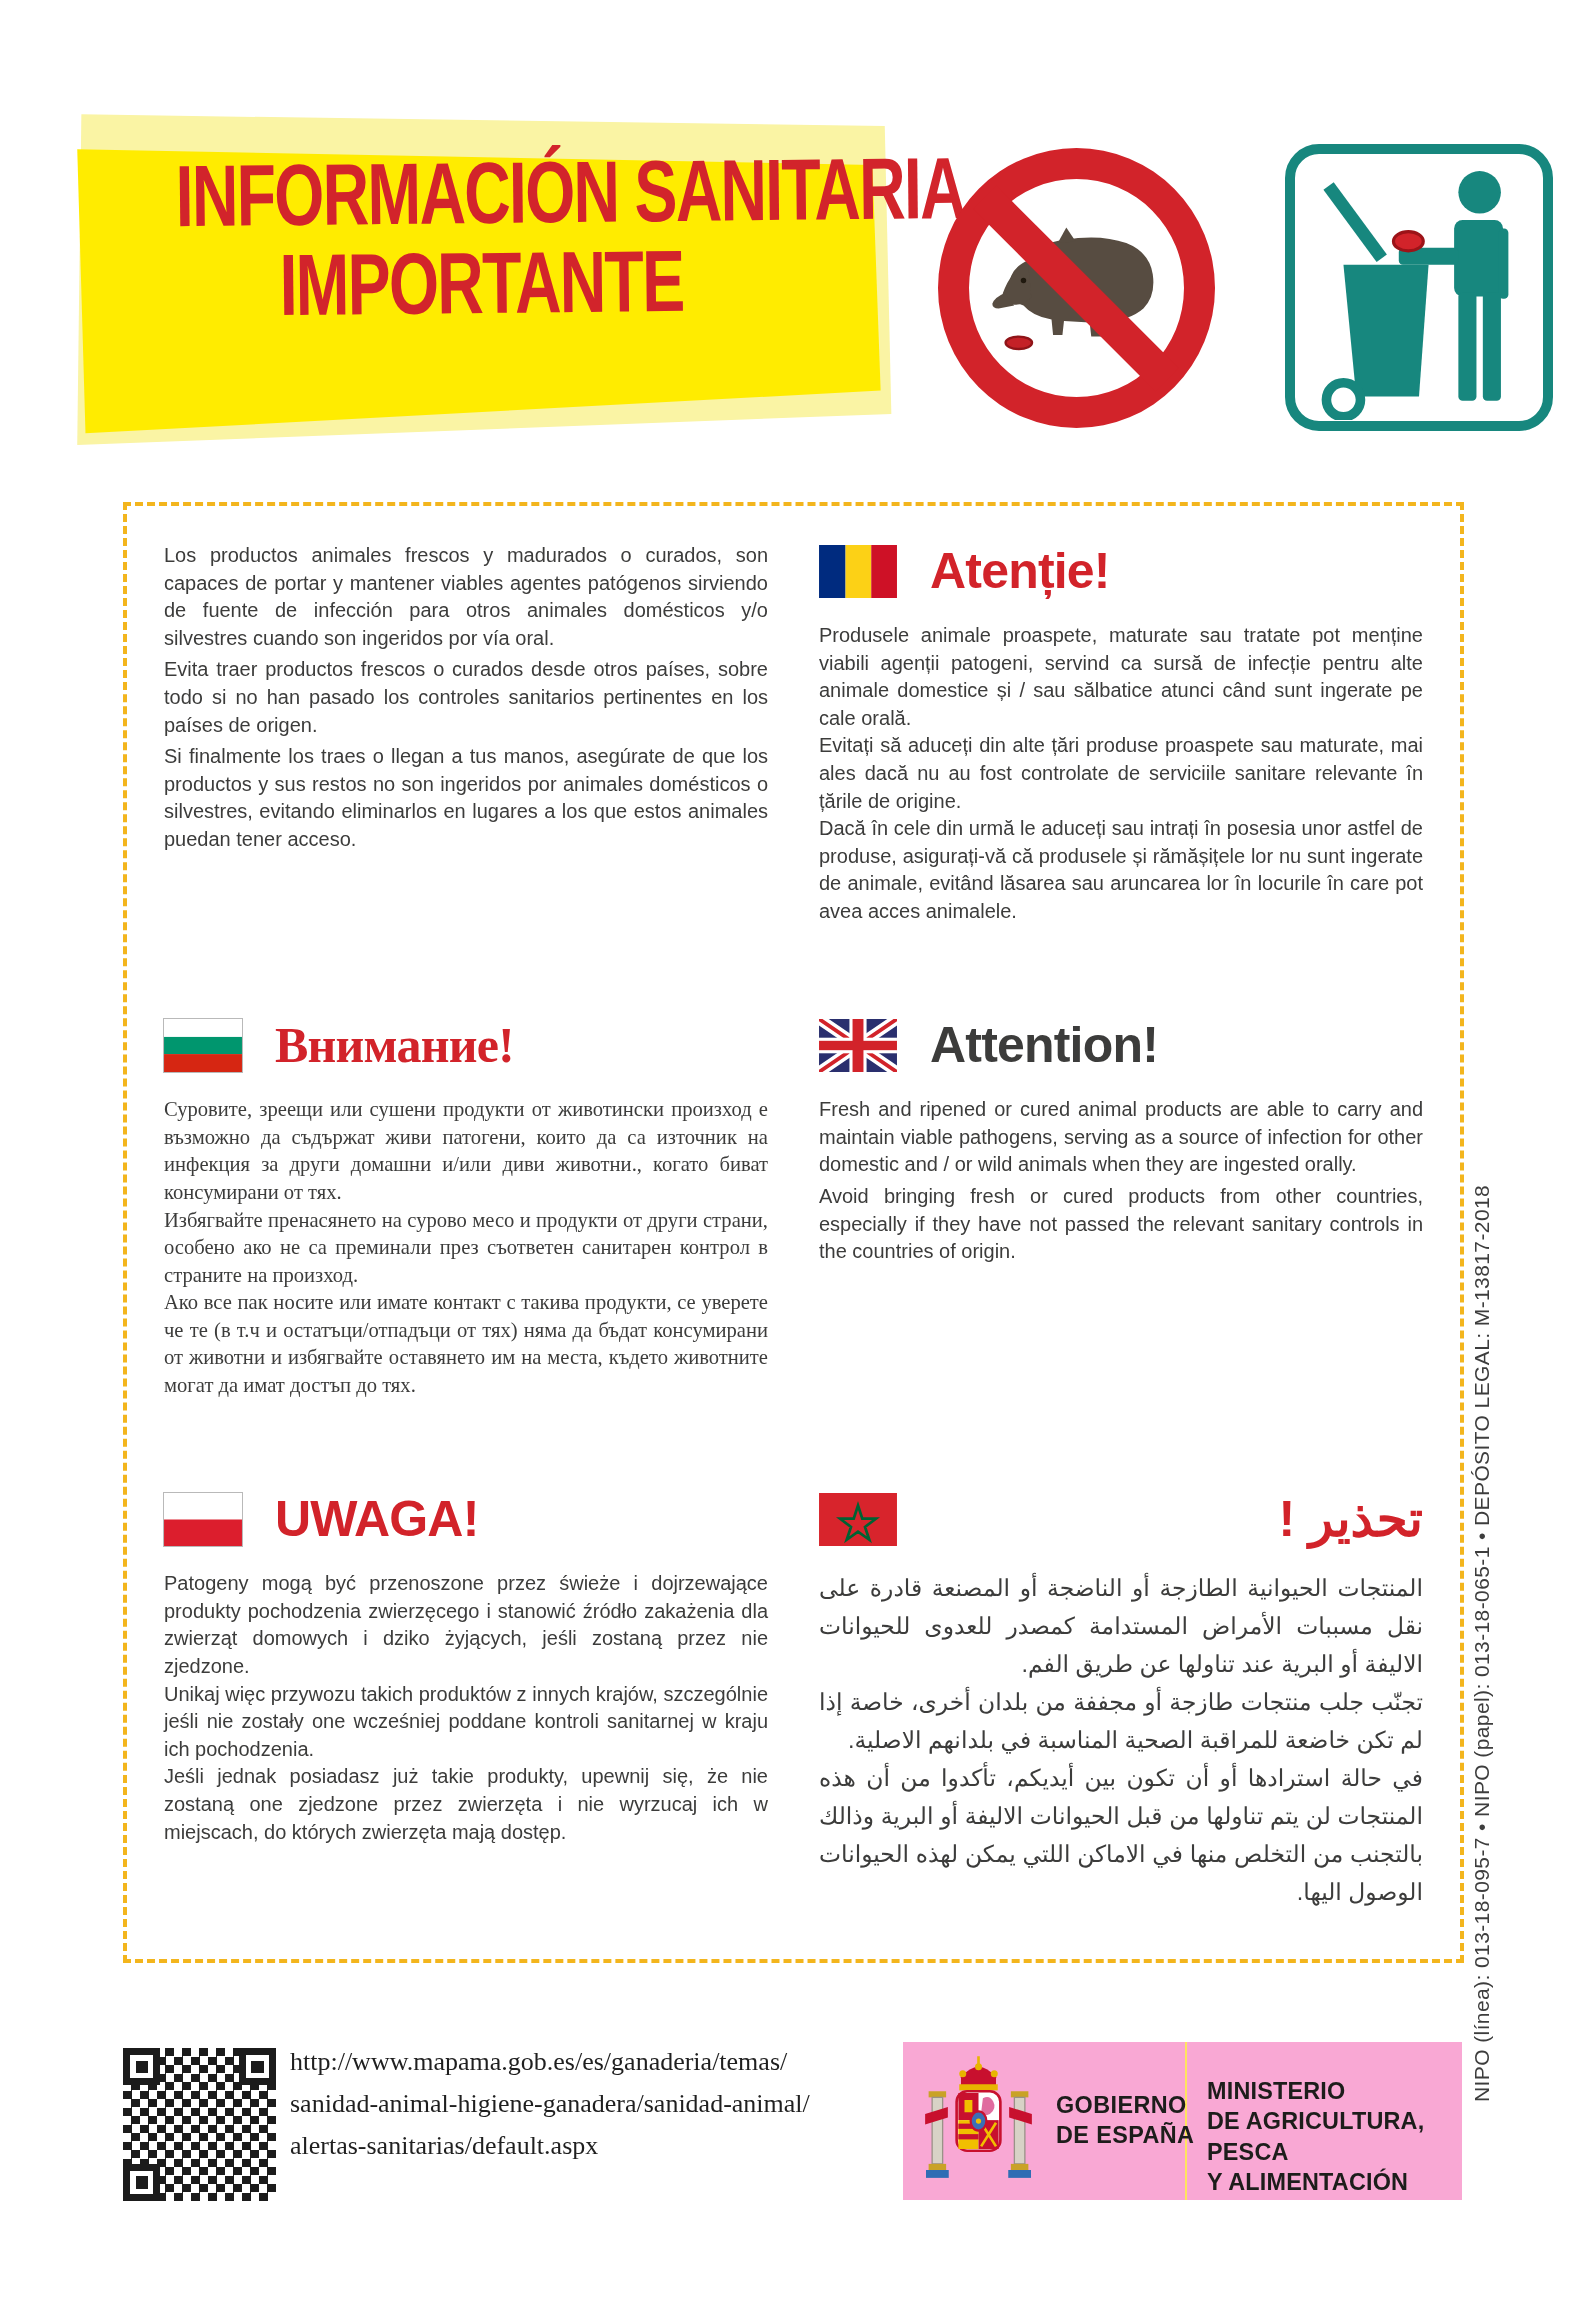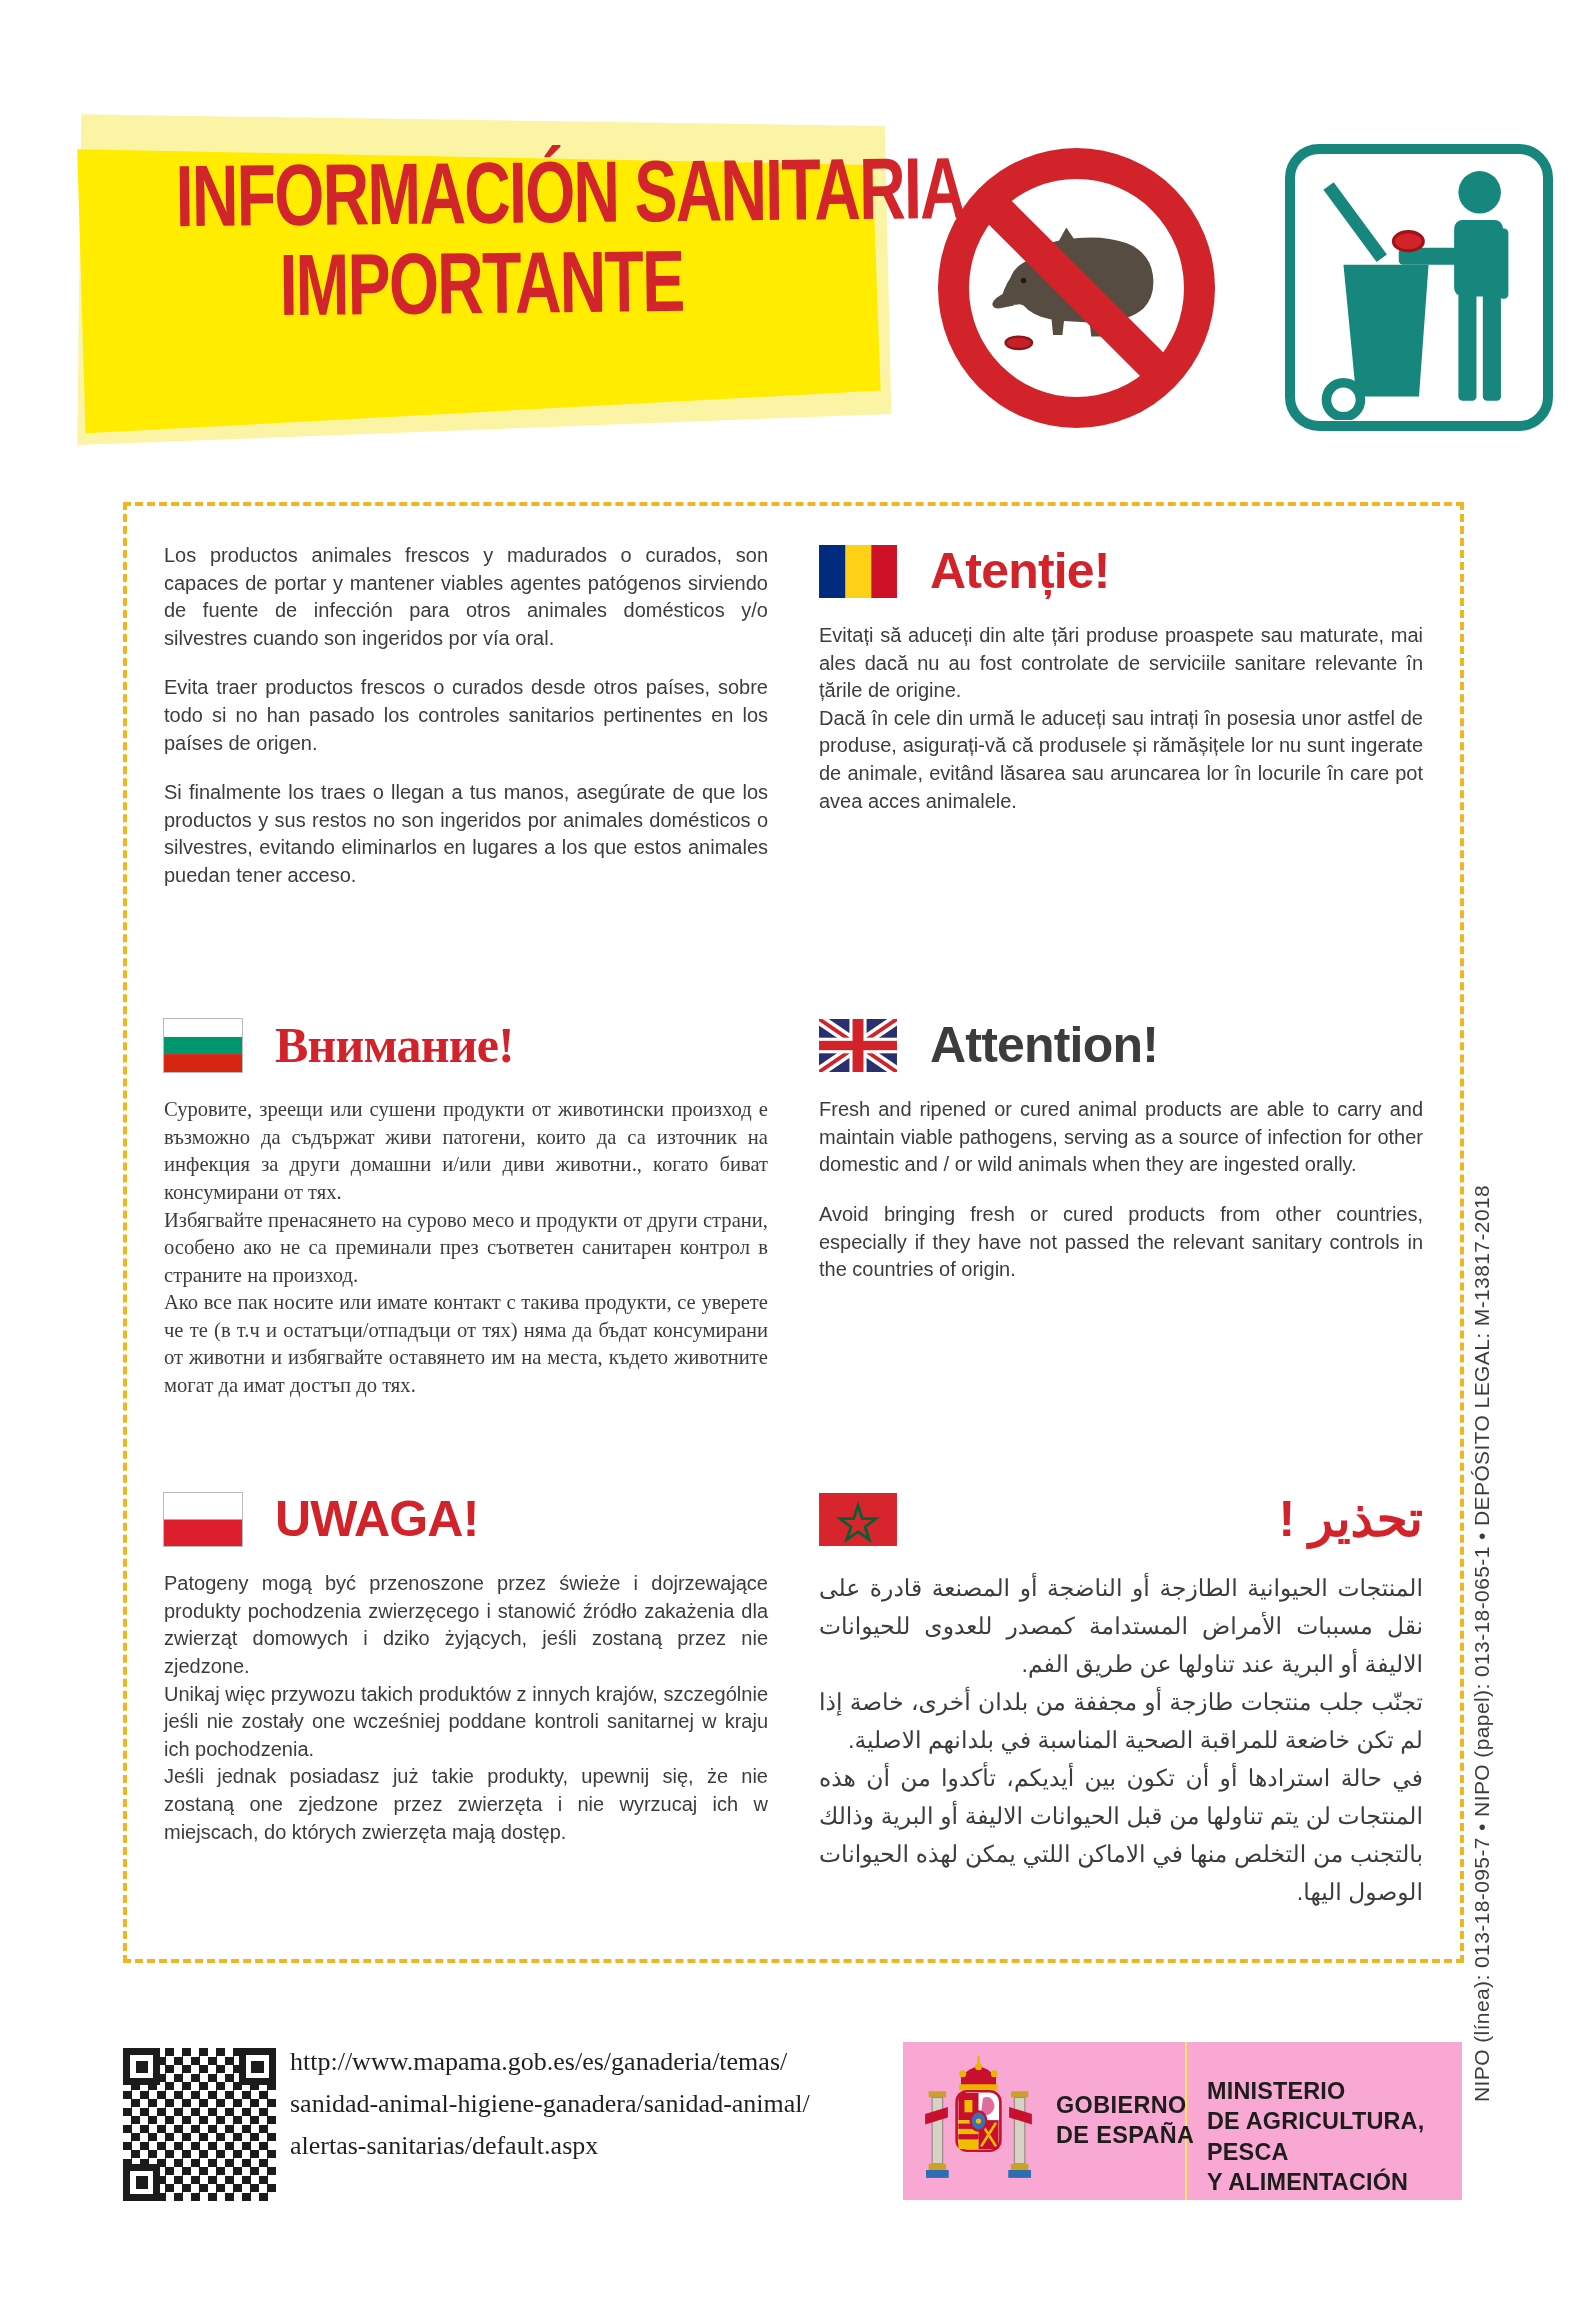--- a/index.html
+++ b/index.html
@@ -50,21 +50,21 @@
   }
   .sec-head{display:flex;align-items:center;gap:33px;margin-bottom:22px;}
   .sec-head.rtl-head{justify-content:space-between;}
   .flag{width:78px;height:53px;flex:0 0 auto;display:block;}
   .flag.bordered{outline:0.8px solid #b9b9b9;}
   .sec-title{font-size:50px;font-weight:bold;color:#D2232A;letter-spacing:-0.8px;}
   .sec-title.dark{color:#3C3C3B;}
   .sec-title.serif{font-family:"Liberation Serif",serif;}
   .sec-body{font-size:20px;line-height:1.38;text-align:justify;color:#3C3C3B;}
   .sec-body p{margin:0;}
-  .gap-sm p + p{margin-top:22px;}
+  .gap-sm p + p{margin-top:4px;}
   .gap-lg p + p{}
   .sec-body.serif{font-family:"Liberation Serif",serif;font-size:20.6px;line-height:1.34;}
   .sec-body.arabic{direction:rtl;font-size:23.4px;line-height:1.62;}
   .sec-title.arabic{direction:rtl;font-weight:bold;}
   
   .nipo{
     position:absolute;left:1470px;top:2102px;transform-origin:0 0;
     transform:rotate(-90deg);white-space:nowrap;font-size:21px;color:#3d3d3d;letter-spacing:0.4px;
   }
   
@@ -146,20 +146,21 @@
   <div class="section">
     <div class="sec-head">
       <svg class="flag" viewBox="0 0 100 68">
         <rect width="34" height="68" fill="#002B7F"></rect>
         <rect x="34" width="33" height="68" fill="#FCD116"></rect>
         <rect x="67" width="33" height="68" fill="#CE1126"></rect>
       </svg>
       <div class="sec-title">Atenție!</div>
     </div>
     <div class="sec-body gap-lg">
+      <p>Produsele animale proaspete, maturate sau tratate pot menține viabili agenții patogeni, servind ca sursă de infecție pentru alte animale domestice și / sau sălbatice atunci când sunt ingerate pe cale orală.</p>
       <p>Evitați să aduceți din alte țări produse proaspete sau maturate, mai ales dacă nu au fost controlate de serviciile sanitare relevante în țările de origine.</p>
       <p>Dacă în cele din urmă le aduceți sau intrați în posesia unor astfel de produse, asigurați-vă că produsele și rămășițele lor nu sunt ingerate de animale, evitând lăsarea sau aruncarea lor în locurile în care pot avea acces animalele.</p>
     </div>
   </div>
 
   <div class="section">
     <div class="sec-head">
       <svg class="flag bordered" viewBox="0 0 100 68">
         <rect width="100" height="23" fill="#ffffff"></rect>
         <rect y="23" width="100" height="22" fill="#00966E"></rect>

